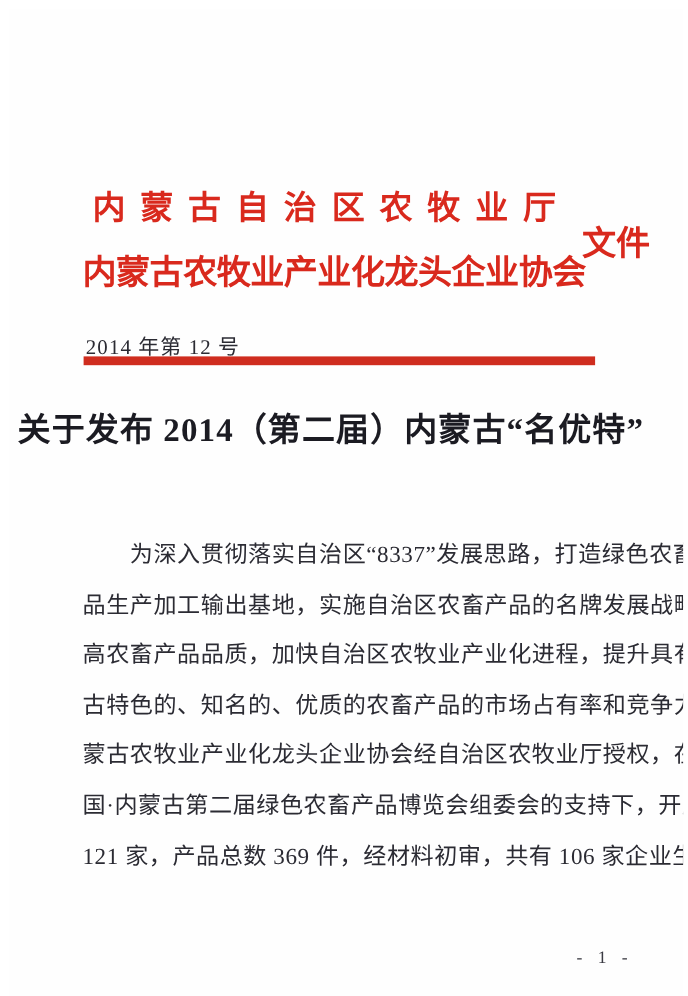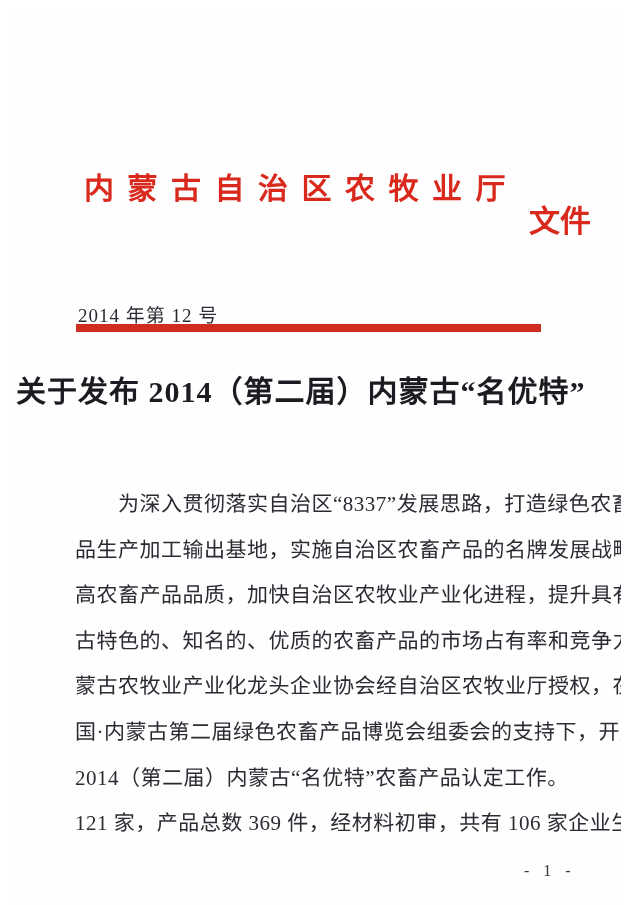--- a/index.html
+++ b/index.html
@@ -119,35 +119,35 @@
 </style>
 </head>
 <body>
 
 <div class="page">
 
   <div class="hdr-line1">内蒙古自治区农牧业厅</div>
 
   <div class="hdr-doctype">文件</div>
 
+  <div class="hdr-line2">内蒙古农牧业产业化龙头企业协会</div>
 
   <div class="doc-number">2014 年第 12 号</div>
 
   <div class="red-rule"></div>
 
   <div class="title">
     <div class="t-line">关于发布 2014（第二届）内蒙古“名优特”</div>
   </div>
 
   <div class="body-text">
     <div class="line indent">为深入贯彻落实自治区“8337”发展思路，打造绿色农畜产</div>
     <div class="line">品生产加工输出基地，实施自治区农畜产品的名牌发展战略，提</div>
     <div class="line">高农畜产品品质，加快自治区农牧业产业化进程，提升具有内蒙</div>
     <div class="line">古特色的、知名的、优质的农畜产品的市场占有率和竞争力，内</div>
     <div class="line">蒙古农牧业产业化龙头企业协会经自治区农牧业厅授权，在中</div>
     <div class="line">国·内蒙古第二届绿色农畜产品博览会组委会的支持下，开展了</div>
-    <div class="line para-end">2014（第二届）内蒙古“名优特”农畜产品认定工作。</div>
     <div class="line para-end">121 家，产品总数 369 件，经材料初审，共有 106 家企业生产的</div>
   </div>
 
   <div class="page-number">- 1 -</div>
 
 </div>
 
 </body></html>

